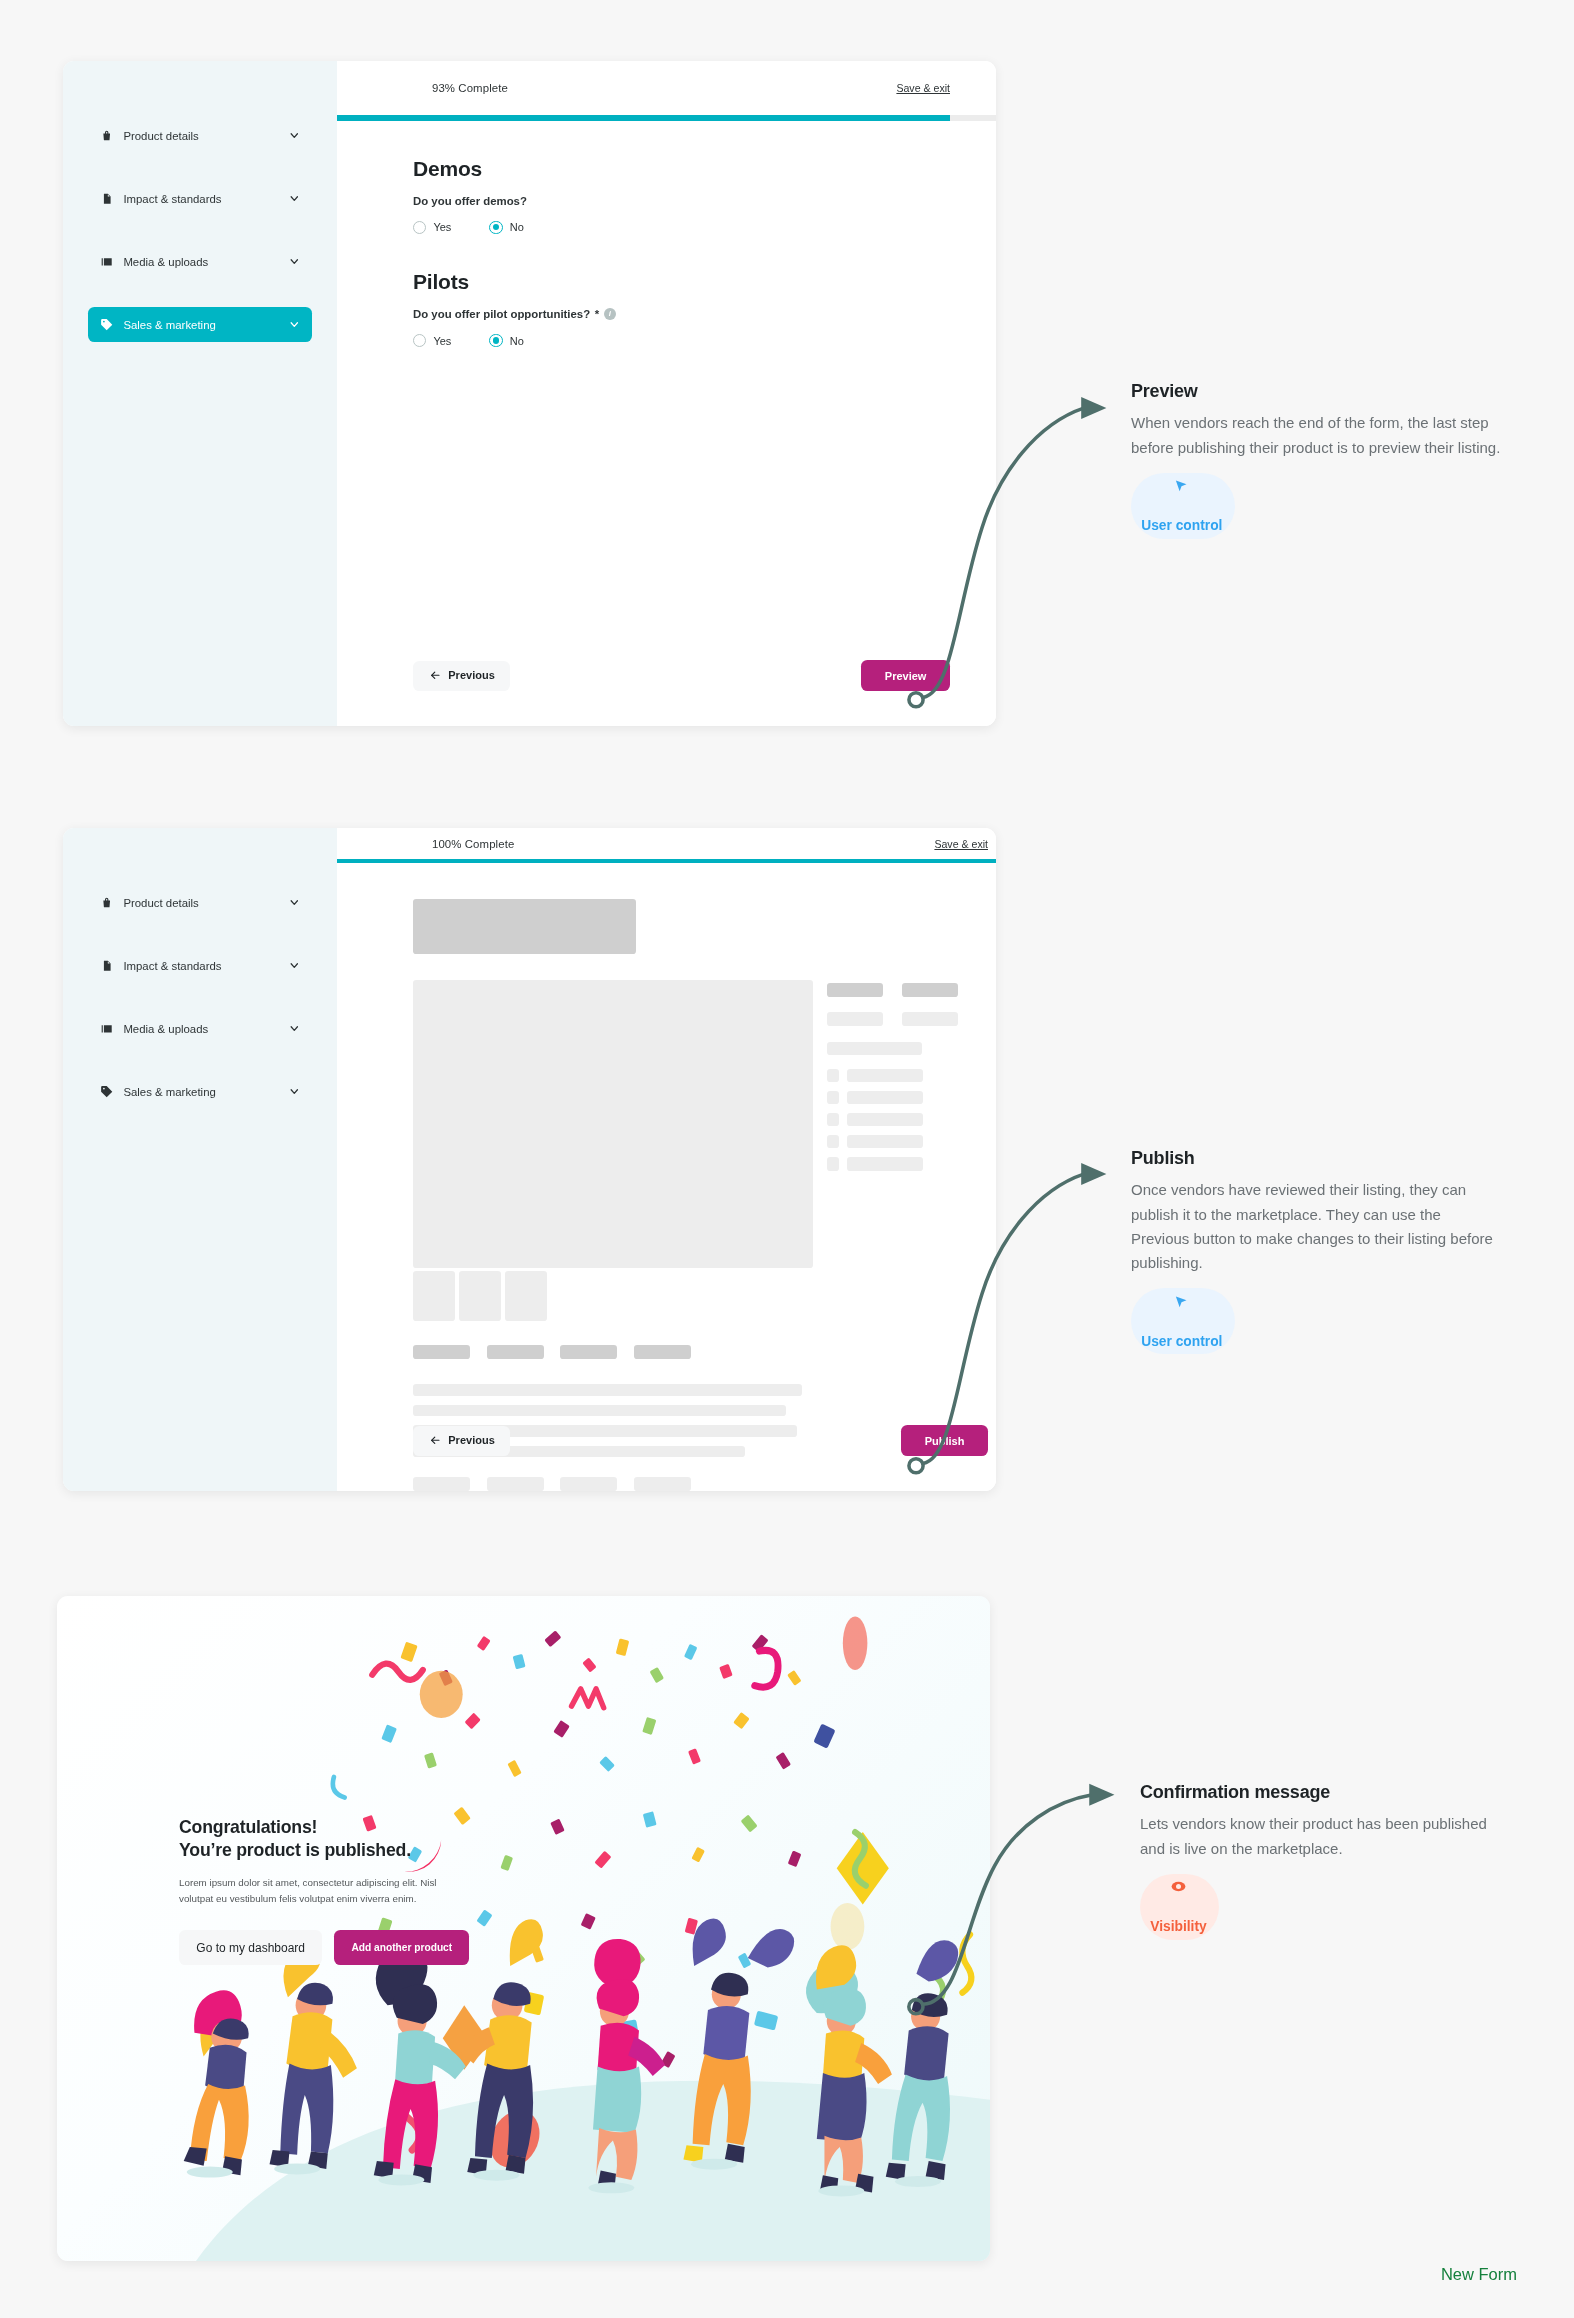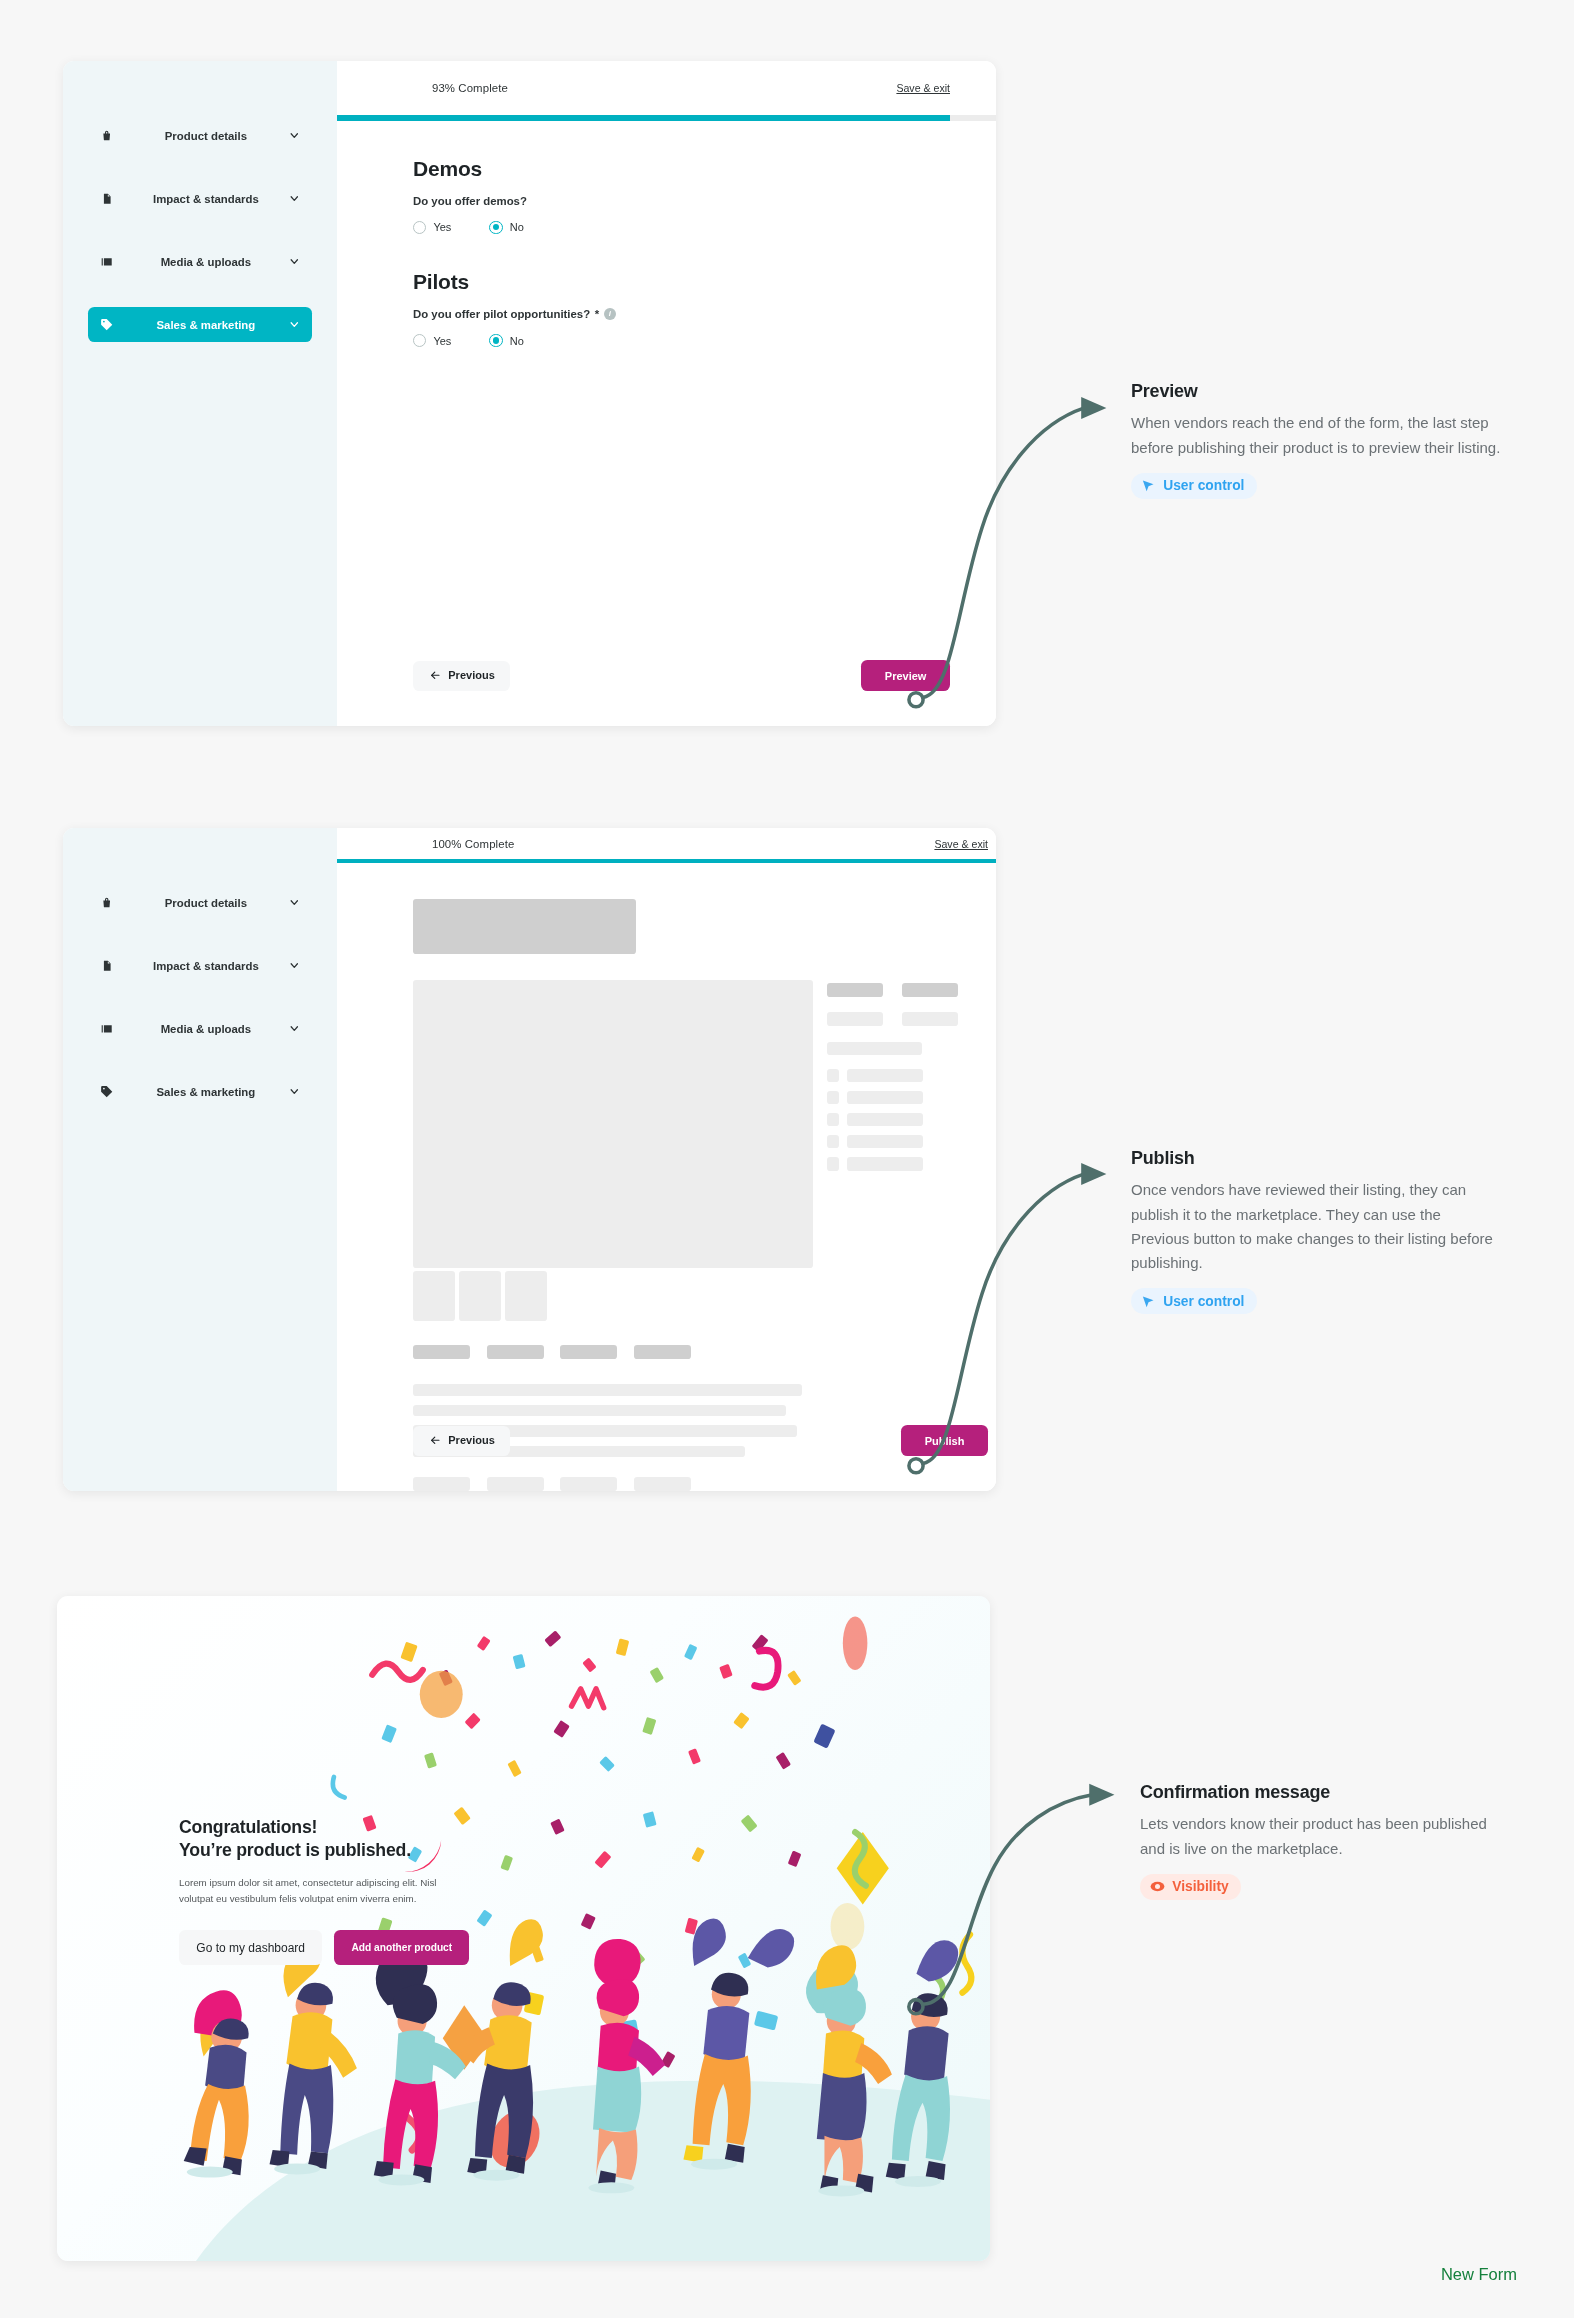--- a/index.html
+++ b/index.html
@@ -44,26 +44,25 @@
     padding: 0 11px;
     border-radius: 6.3px;
     cursor: pointer;
   }
   .nav-item.active { background: #00b5c4; }
   .nav-ico { width: 15.7px; height: 15.7px; flex-shrink: 0; display:flex; align-items:center; justify-content:center; }
   .nav-ico svg { width: 13.4px; height: 13.4px; fill: #2e3436; }
   .nav-item.active .nav-ico svg { fill: #ffffff; }
   .nav-label {
     font-size: 11.4px;
-    font-weight: 700;
+    font-weight: 400;
     color: #2e3436;
     margin-left: 8.7px;
     flex: 1;
     white-space: nowrap;
-    text-align: center;
   }
   .nav-item.active .nav-label { color: #ffffff; }
   .chev { width: 12.6px; height: 12.6px; flex-shrink:0; }
   .chev svg { width: 12.6px; height: 12.6px; stroke: #2e3436; stroke-width: 2.4; fill: none; stroke-linecap: round; stroke-linejoin: round; }
   .nav-item.active .chev svg { stroke: #ffffff; }
 
   
   .main {
     flex: 1;
     position: relative;
@@ -191,23 +190,24 @@
 
   
   .anno { position: absolute; width: 370px; }
   #anno-preview { left: 1131px; top: 381px; }
   #anno-publish { left: 1131px; top: 1148px; }
   #anno-confirm { left: 1140px; top: 1782px; }
 
   .anno-title { font-size: 18px; font-weight: 700; color: #1e2326; letter-spacing: -0.2px; }
   .anno-body { font-size: 15px; color: #6b7175; line-height: 1.62; margin-top: 9.4px; }
   .badge {
-    display: inline-flex; align-items: center; gap: 7px;
+    display: inline-flex; align-items: center; gap: 25px;
     border-radius: 786px; padding: 5.5px 12.6px 5.5px 10.2px;
     margin-top: 12.6px;
+    flex-direction: column;
   }
   .badge-user { background: #eaf4fe; }
   .badge-user .badge-text { color: #2fa3f0; }
   .badge-vis { background: #ffeae5; }
   .badge-vis .badge-text { color: #f4603c; }
   .badge-text { font-size: 13.8px; font-weight: 700; }
   .badge-ico { width: 15px; height: 15px; display:flex; align-items:center; justify-content:center; }
 
   svg.connector { position: absolute; overflow: visible; pointer-events: none; }
   #conn-1 { left: 897px; top: 378px; }

